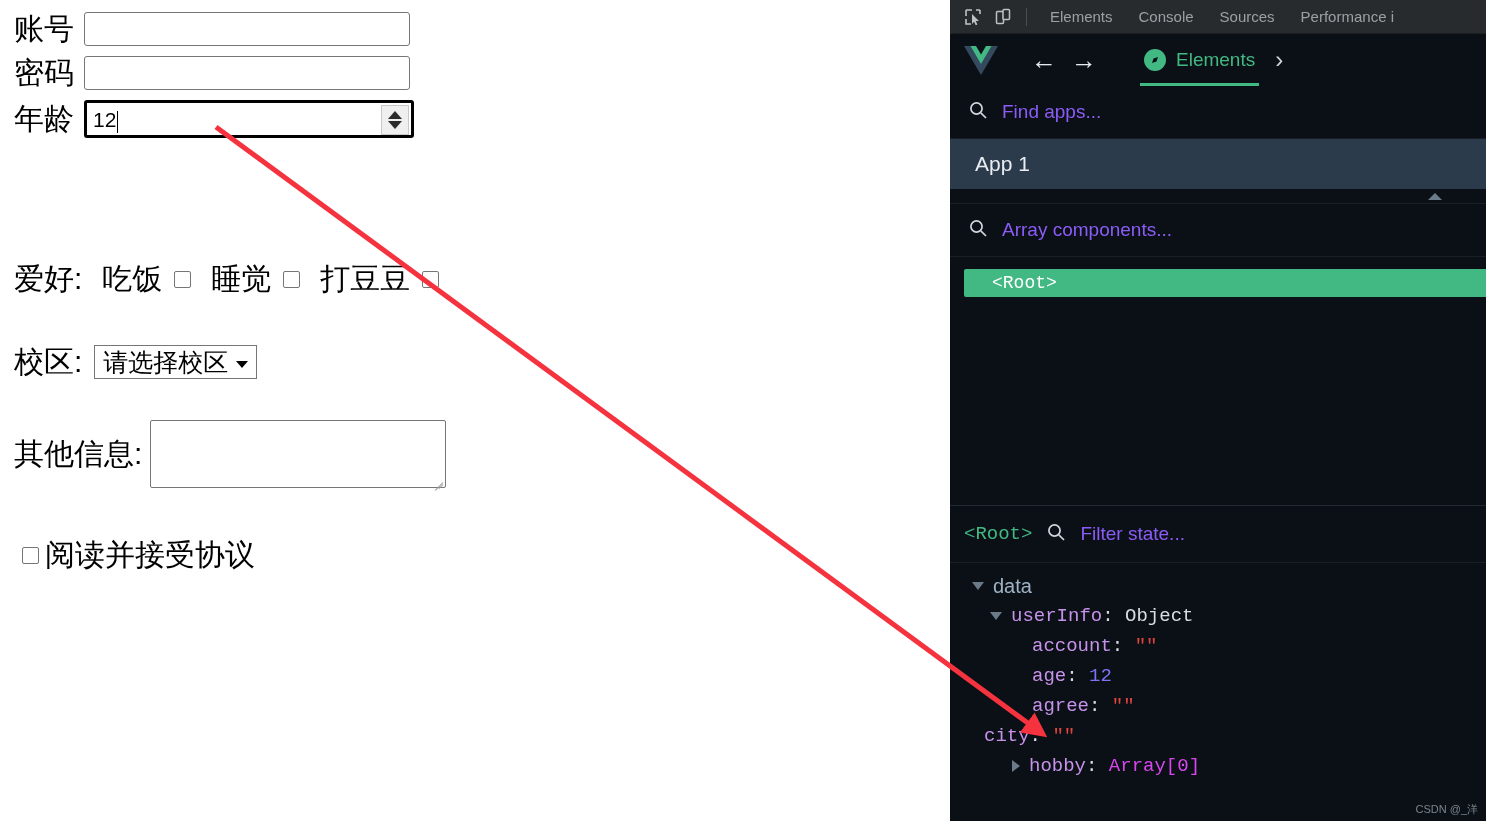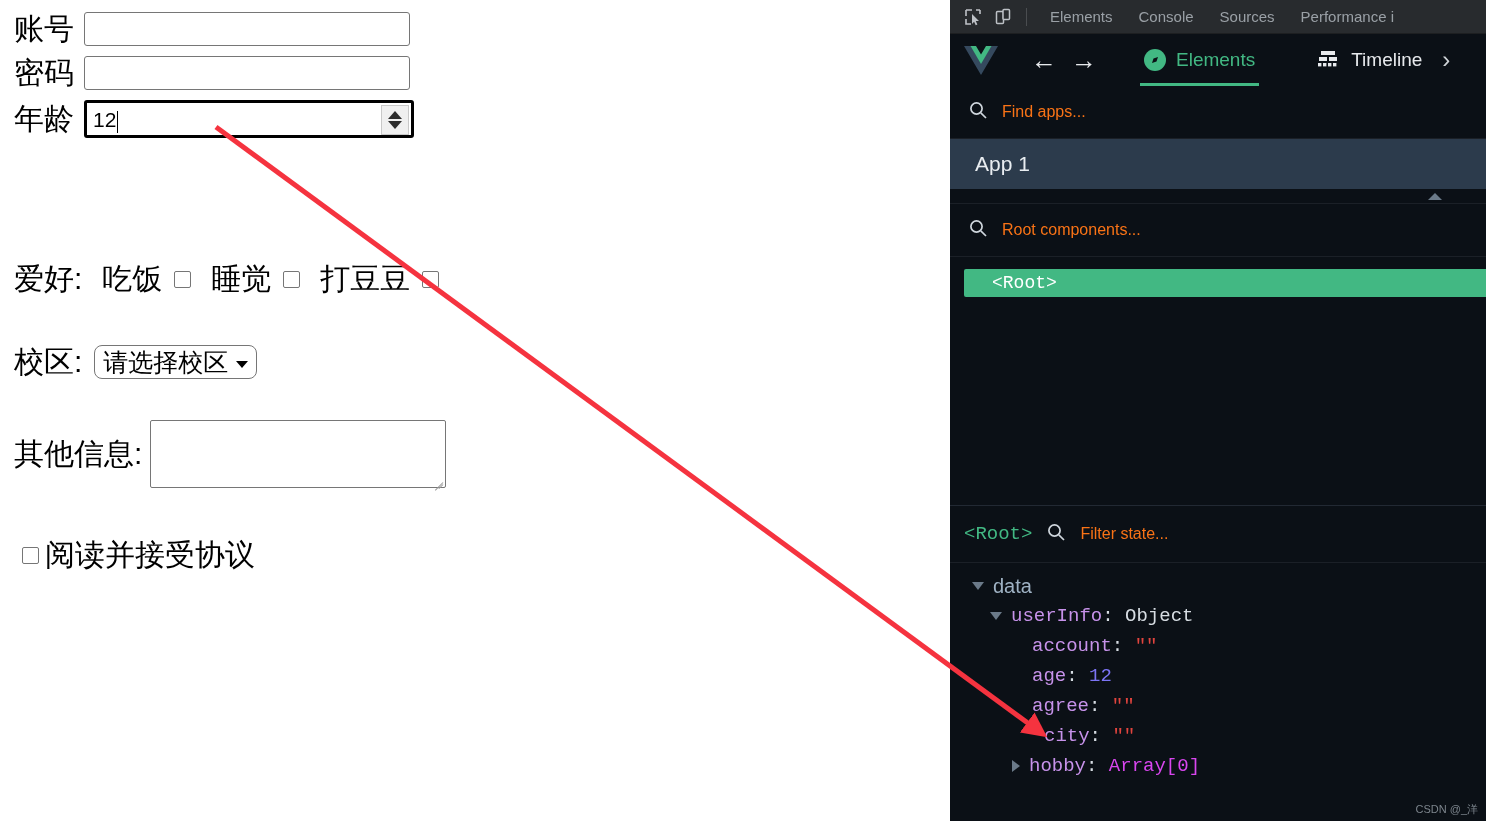--- a/index.html
+++ b/index.html
@@ -129,21 +129,21 @@
     margin: 0 0 0 12px;
     display: inline-block;
     vertical-align: middle;
     box-sizing: border-box;
   }
   .select {
     margin-left: 12px;
     height: 34px;
     box-sizing: border-box;
     border: 1px solid #767676;
-    border-radius: 8px;
+    border-radius: 0;
     background: #fff;
     font-size: 25px;
     color: #000;
     padding: 0 8px;
     display: inline-flex;
     align-items: center;
     gap: 8px;
     font-family: "Liberation Sans", sans-serif;
   }
   .chev {
@@ -285,22 +285,22 @@
   .search-row {
     height: 52px;
     display: flex;
     align-items: center;
     gap: 14px;
     padding-left: 18px;
     background: #0b1016;
     border-bottom: 1px solid #1b2027;
   }
   .search-ph {
-    color: #f97316;
-    font-size: 16px;
+    color: #8b5cf6;
+    font-size: 19px;
     font-family: "Liberation Sans", sans-serif;
   }
   .app-row {
     height: 50px;
     background: #2c3b4c;
     display: flex;
     align-items: center;
     padding-left: 25px;
   }
   .app-label {
@@ -513,34 +513,20 @@
       <span class="vb-item active" style="margin-left:28px;">
         <span class="compass">
           <svg width="14" height="14" viewBox="0 0 14 14">
             <path d="M10 4L5.5 5.5 4 10l4.5-1.5z" fill="#0b1016"></path>
           </svg>
         </span>
         <span class="vb-label">Elements</span>
         <span class="vb-underline"></span>
       </span>
 
-      <span class="vb-item" style="margin-left:38px;">
-        <span class="tl-icon">
-          <svg width="24" height="20" viewBox="0 0 24 20">
-            <rect x="4" y="1" width="14" height="4" fill="#e8eaed"></rect>
-            <rect x="2" y="7" width="8" height="4" fill="#e8eaed"></rect>
-            <rect x="12" y="7" width="8" height="4" fill="#e8eaed"></rect>
-            <rect x="1" y="13" width="3.4" height="3.4" fill="#e8eaed"></rect>
-            <rect x="6" y="13" width="3.4" height="3.4" fill="#e8eaed"></rect>
-            <rect x="11" y="13" width="3.4" height="3.4" fill="#e8eaed"></rect>
-            <rect x="16" y="13" width="3.4" height="3.4" fill="#e8eaed"></rect>
-          </svg>
-        </span>
-        <span class="vb-label">Timeline</span>
-      </span>
 
       <span class="chev-right">›</span>
     </div>
 
     <div class="search-row">
       <span>
         <svg width="20" height="20" viewBox="0 0 20 20">
           <circle cx="8.5" cy="8.5" r="5.6" stroke="#cfd6dd" stroke-width="1.7" fill="none"></circle>
           <path d="M12.8 12.8L18 18" stroke="#cfd6dd" stroke-width="1.7"></path>
         </svg>
@@ -556,21 +542,21 @@
       <span class="caret-up"></span>
     </div>
 
     <div class="search-row">
       <span>
         <svg width="20" height="20" viewBox="0 0 20 20">
           <circle cx="8.5" cy="8.5" r="5.6" stroke="#cfd6dd" stroke-width="1.7" fill="none"></circle>
           <path d="M12.8 12.8L18 18" stroke="#cfd6dd" stroke-width="1.7"></path>
         </svg>
       </span>
-      <span class="search-ph">Root components...</span>
+      <span class="search-ph">Array components...</span>
     </div>
 
     <div class="comp-tree">
       <div class="root-node">
         <span class="root-node-label">&lt;Root&gt;</span>
       </div>
     </div>
 
     <div class="state-header">
       <span class="state-root">&lt;Root&gt;</span>
@@ -608,21 +594,21 @@
           <span class="sep-colon">:&nbsp;</span>
           <span class="v-num">12</span>
       </div>
 
       <div class="tl" style="padding-left:82px;font-family:Liberation Mono, monospace;">
         <span class="k-prop">agree</span>
           <span class="sep-colon">:&nbsp;</span>
           <span class="v-str">""</span>
       </div>
 
-      <div class="tl" style="padding-left:94px;">
+      <div class="tl" style="padding-left:34px;">
         <span class="k-prop">city</span>
           <span class="sep-colon">:&nbsp;</span>
           <span class="v-str">""</span>
       </div>
 
       <div class="tl" style="padding-left:62px;">
         <span class="arrow-rt"></span>
         <span class="k-prop">hobby</span>
           <span class="sep-colon">:&nbsp;</span>
           <span class="v-arr">Array[0]</span>

